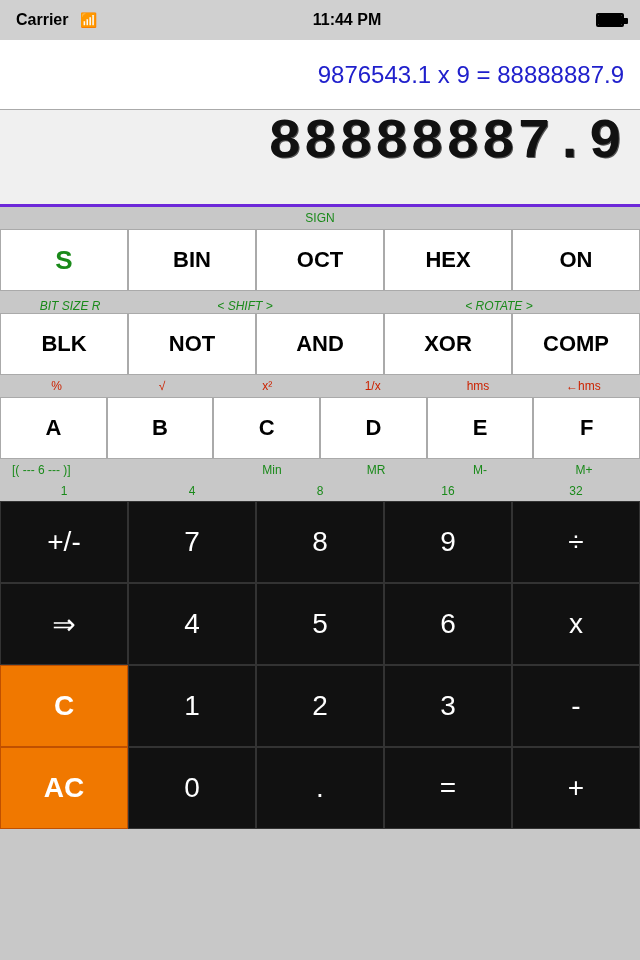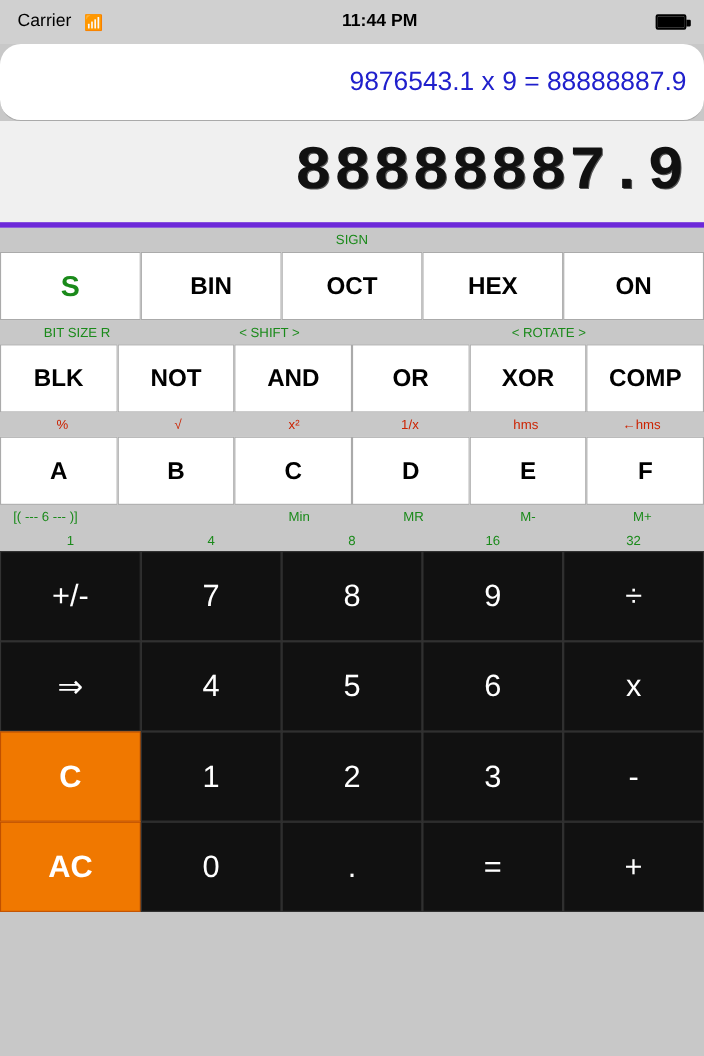--- a/index.html
+++ b/index.html
@@ -15,21 +15,21 @@
     
     #status-bar {
       width: 640px;
       height: 40px;
       background: #d0d0d0;
       display: flex;
       align-items: center;
       justify-content: space-between;
       padding: 0 16px;
     }
-    .status-left { font-size: 16px; font-weight: 400; color: #000; display: flex; align-items: center; gap: 8px; }
+    .status-left { font-size: 16px; font-weight: 700; color: #000; display: flex; align-items: center; gap: 8px; }
     .status-center { font-size: 16px; font-weight: 600; color: #000; }
     .status-right { display: flex; align-items: center; }
     .battery-icon {
       width: 28px; height: 14px; border: 2px solid #000; border-radius: 2px; position: relative; display: inline-block;
     }
     .battery-icon::after {
       content: ''; position: absolute; right: -6px; top: 3px; width: 4px; height: 6px; background: #000; border-radius: 0 1px 1px 0;
     }
     .battery-fill { width: 100%; height: 100%; background: #000; border-radius: 1px; }
     .wifi-icon { font-size: 14px; margin-left: 4px; }
@@ -37,36 +37,35 @@
     
     #history-display {
       width: 640px;
       height: 70px;
       background: #fff;
       border-bottom: 1px solid #aaa;
       display: flex;
       align-items: center;
       justify-content: flex-end;
       padding: 0 16px;
-      border-radius: 19px;
     }
     #history-text {
       font-size: 24px;
       color: #2020cc;
       font-weight: 500;
     }
 
     
     #main-display {
       width: 640px;
       height: 97px;
       background: #f0f0f0;
-      border-bottom: 5px solid #6d28d9;
-      display: flex;
-      align-items: center;
+      border-bottom: 3px solid #6d28d9;
+      display: flex;
+      align-items: flex-start;
       justify-content: flex-end;
       padding: 0 16px;
     }
 
     
     .seg-display {
       font-family: 'Courier New', Courier, monospace;
       font-size: 56px;
       font-weight: 900;
       color: #111;
@@ -139,23 +138,24 @@
       display: flex;
       align-items: center;
       justify-content: center;
       cursor: pointer;
       user-select: none;
     }
 
     
     .section-labels {
       display: flex;
-      align-items: center;
+      align-items: flex-end;
       height: 22px;
       padding: 0 0;
+      font-style: italic;
     }
     .section-labels span {
       font-size: 12px;
       color: #1a8a1a;
       text-align: center;
     }
     .sec-bitsize { flex: 1.1; text-align: left; padding-left: 8px; }
     .sec-shift { flex: 2; text-align: center; }
     .sec-rotate { flex: 2.5; text-align: center; }
 
@@ -239,21 +239,20 @@
 <div class="section-labels">
   <span class="sec-bitsize">BIT SIZE R</span>
   <span class="sec-shift">&lt;  SHIFT  &gt;</span>
   <span class="sec-rotate">&lt;  ROTATE  &gt;</span>
 </div>
 
 <div class="btn-row">
   <div class="calc-btn">BLK</div>
   <div class="calc-btn">NOT</div>
   <div class="calc-btn">AND</div>
-  <div class="calc-btn">OR</div>
   <div class="calc-btn">XOR</div>
   <div class="calc-btn">COMP</div>
 </div>
 
 <div class="label-row">
   <span class="red">%</span>
   <span class="red">√</span>
   <span class="red">x²</span>
   <span class="red">1/x</span>
   <span class="red">hms</span>

